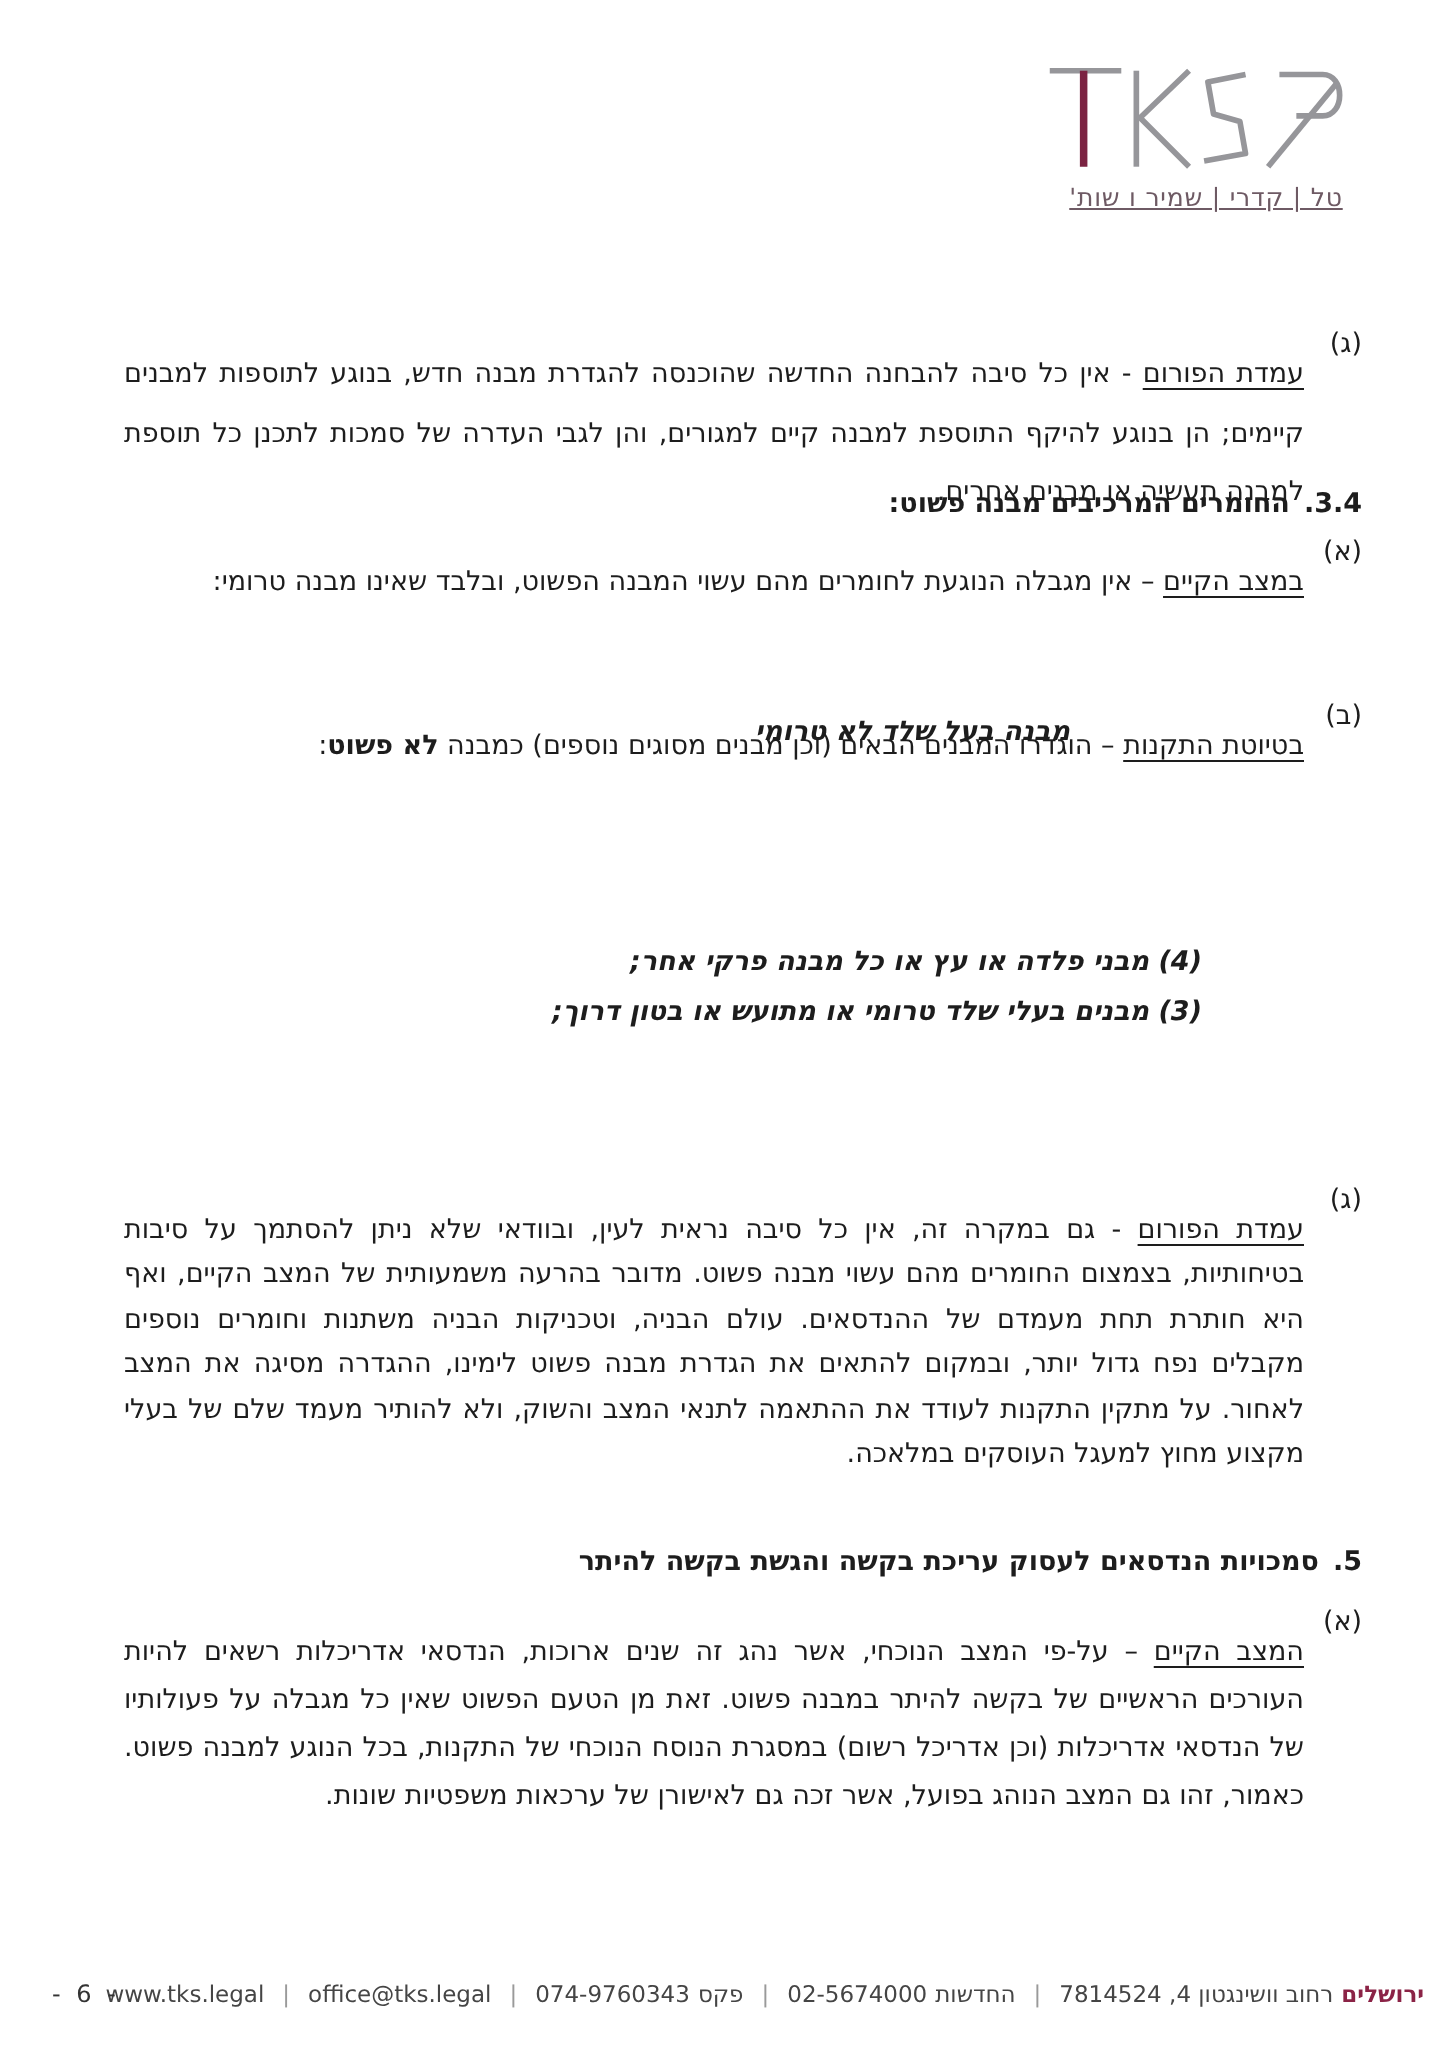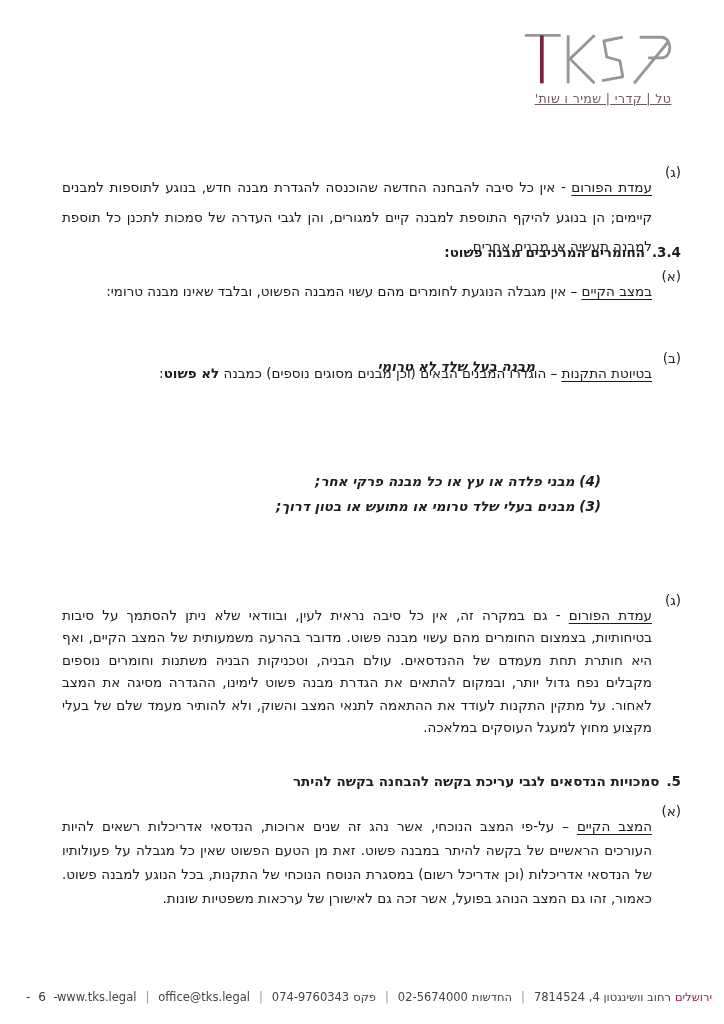--- a/index.html
+++ b/index.html
@@ -28,21 +28,21 @@
   .lh-b{line-height:19px;}
   .lh-plain{line-height:28px;}
   .lh-g2{line-height:22.4px;}
   .lh-a2{line-height:24px;}
   .boldtxt{font-weight:bold;}
   
   .footer-line{position:absolute;bottom:20px;right:12px;direction:rtl;
                font-size:11.5px;color:#454545;display:flex;gap:9px;align-items:baseline;white-space:nowrap;}
   .footer-group{display:inline-flex;gap:4px;direction:rtl;}
   .sep{color:#9a9a9a;}
-  .city{color:#8b2346;font-weight:normal;}
+  .city{color:#8b2346;font-weight:bold;}
   .latin{direction:ltr;unicode-bidi:isolate;}
   .pageno{position:absolute;bottom:20px;left:26px;font-size:12px;color:#333;letter-spacing:2px;}
 </style>
 </head>
 <body>
 
 <div class="logo-wrap">
   <svg class="logo-svg" width="160" height="58" viewBox="0 0 170 60">
 
     <line x1="2" y1="7" x2="40" y2="7" stroke="#96969a" stroke-width="3"></line>
@@ -87,21 +87,21 @@
   <div class="block item" style="top:310px;">(4) מבני פלדה או עץ או כל מבנה פרקי אחר;</div>
 
 
   <div class="block labeled lh-g2" style="top:431px;">
     <span class="plabel">(ג)</span>
     <span class="pbody"><span class="lead">עמדת הפורום</span><span> - גם במקרה זה, אין כל סיבה נראית לעין, ובוודאי שלא ניתן להסתמך על סיבות בטיחותיות, בצמצום החומרים מהם עשוי מבנה פשוט. מדובר בהרעה משמעותית של המצב הקיים, ואף היא חותרת תחת מעמדם של ההנדסאים. עולם הבניה, וטכניקות הבניה משתנות וחומרים נוספים מקבלים נפח גדול יותר, ובמקום להתאים את הגדרת מבנה פשוט לימינו, ההגדרה מסיגה את המצב לאחור. על מתקין התקנות לעודד את ההתאמה לתנאי המצב והשוק, ולא להותיר מעמד שלם של בעלי מקצוע מחוץ למעגל העוסקים במלאכה.</span></span>
   </div>
 
   <div class="block heading" style="top:613px;">
     <span>5.</span>
-    <span>סמכויות הנדסאים לגבי עריכת בקשה להבחנה בקשה להיתר</span>
+    <span>סמכויות הנדסאים לעסוק עריכת בקשה והגשת בקשה להיתר</span>
   </div>
 
   <div class="block labeled lh-a2" style="top:641px;">
     <span class="plabel">(א)</span>
     <span class="pbody"><span class="lead">המצב הקיים</span><span> – על-פי המצב הנוכחי, אשר נהג זה שנים ארוכות, הנדסאי אדריכלות רשאים להיות העורכים הראשיים של בקשה להיתר במבנה פשוט. זאת מן הטעם הפשוט שאין כל מגבלה על פעולותיו של הנדסאי אדריכלות (וכן אדריכל רשום) במסגרת הנוסח הנוכחי של התקנות, בכל הנוגע למבנה פשוט. כאמור, זהו גם המצב הנוהג בפועל, אשר זכה גם לאישורן של ערכאות משפטיות שונות.</span></span>
   </div>
 
 </div>
 
 <div class="footer-line">

